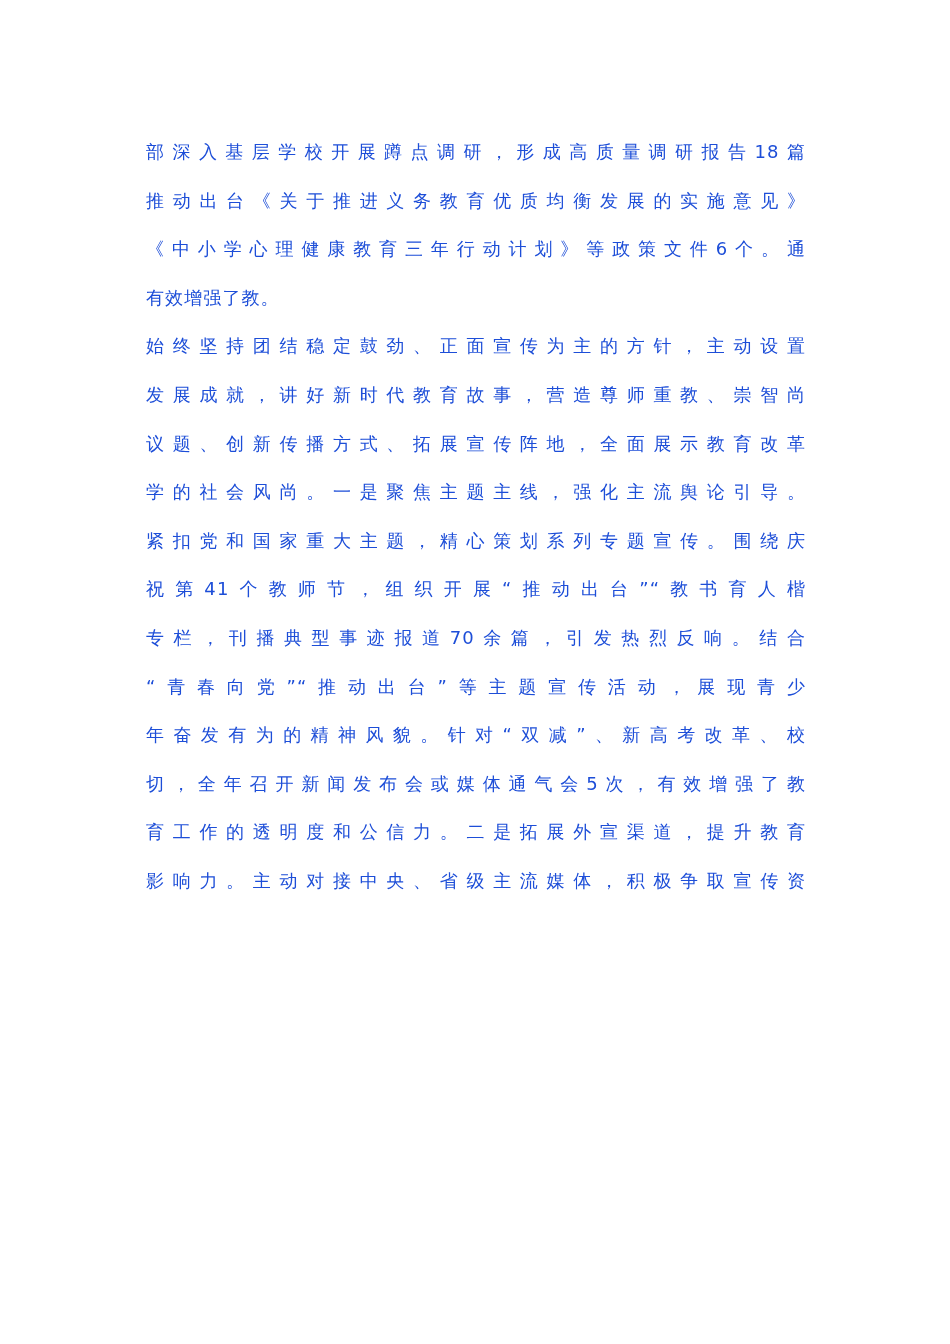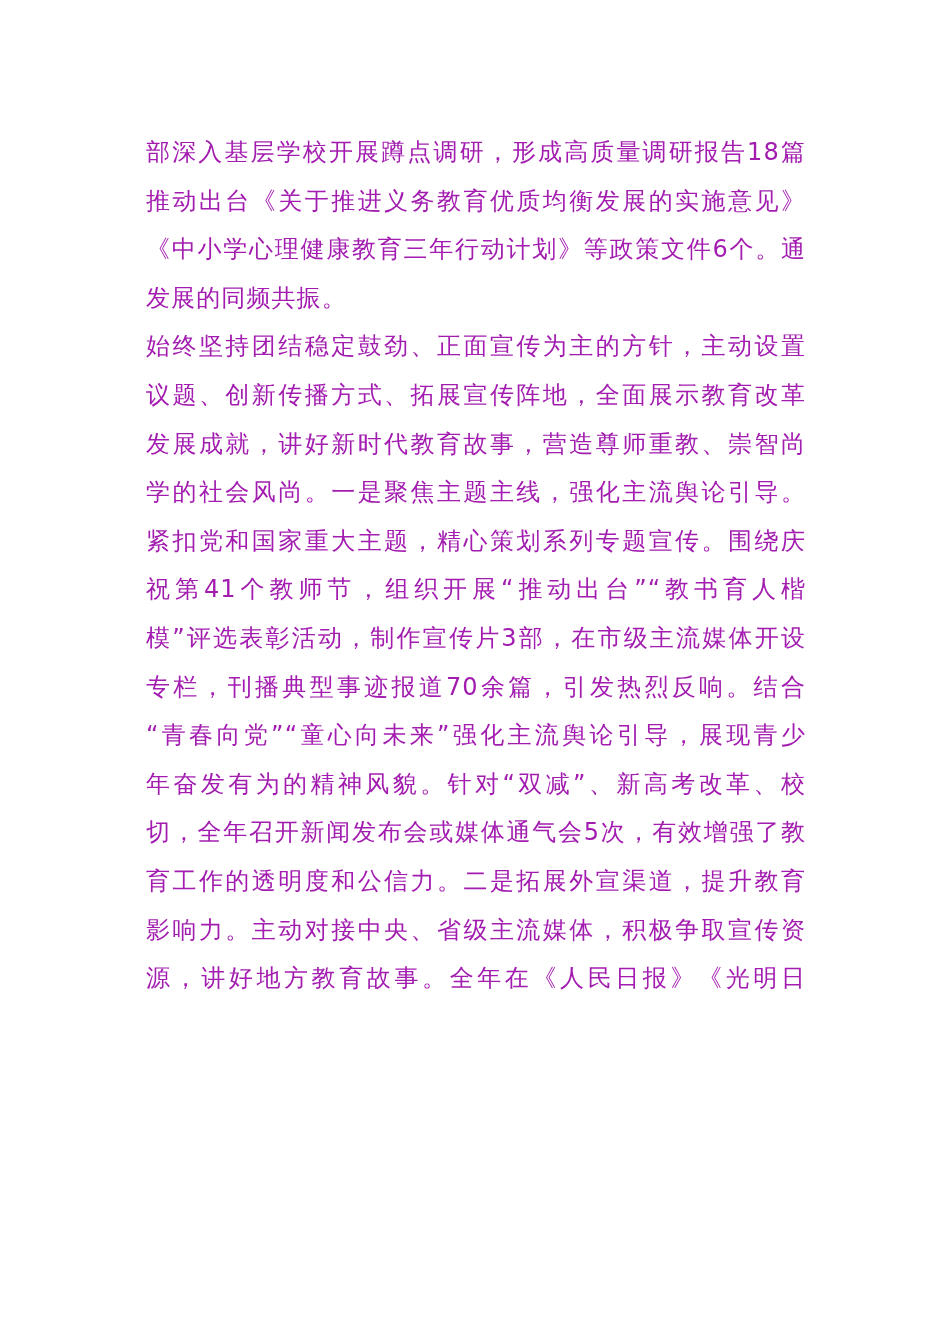--- a/index.html
+++ b/index.html
@@ -3,49 +3,47 @@
 <meta charset="utf-8">
 <style>
   html, body { margin: 0; padding: 0; background: #ffffff; }
   body { width: 950px; height: 1344px; position: relative; overflow: hidden; }
   .page {
     position: absolute;
     left: 146px;
     top: 128px;
     width: 660px;
     font-family: "DejaVu Sans", sans-serif;
-    font-size: 24px;
+    font-size: 18px;
     line-height: 48.6px;
-    color: #a21caf;
+    color: #1d4ed8;
     letter-spacing: 1.1px;
   }
   .line {
     display: block;
     white-space: nowrap;
     text-align: justify;
     text-align-last: justify;
     height: 48.6px;
   }
   .line.last { text-align-last: left; }
 </style>
 </head>
 <body>
 
 <div class="page">
   <span class="line">部深入基层学校开展蹲点调研，形成高质量调研报告18篇</span>
   <span class="line">推动出台《关于推进义务教育优质均衡发展的实施意见》</span>
   <span class="line">《中小学心理健康教育三年行动计划》等政策文件6个。通</span>
-  <span class="line last">发展的同频共振。</span>
+  <span class="line last">有效增强了教。</span>
   <span class="line">始终坚持团结稳定鼓劲、正面宣传为主的方针，主动设置</span>
+  <span class="line">发展成就，讲好新时代教育故事，营造尊师重教、崇智尚</span>
   <span class="line">议题、创新传播方式、拓展宣传阵地，全面展示教育改革</span>
-  <span class="line">发展成就，讲好新时代教育故事，营造尊师重教、崇智尚</span>
   <span class="line">学的社会风尚。一是聚焦主题主线，强化主流舆论引导。</span>
   <span class="line">紧扣党和国家重大主题，精心策划系列专题宣传。围绕庆</span>
   <span class="line">祝第41个教师节，组织开展“推动出台”“教书育人楷</span>
-  <span class="line">模”评选表彰活动，制作宣传片3部，在市级主流媒体开设</span>
   <span class="line">专栏，刊播典型事迹报道70余篇，引发热烈反响。结合</span>
-  <span class="line">“青春向党”“童心向未来”强化主流舆论引导，展现青少</span>
+  <span class="line">“青春向党”“推动出台”等主题宣传活动，展现青少</span>
   <span class="line">年奋发有为的精神风貌。针对“双减”、新高考改革、校</span>
   <span class="line">切，全年召开新闻发布会或媒体通气会5次，有效增强了教</span>
   <span class="line">育工作的透明度和公信力。二是拓展外宣渠道，提升教育</span>
   <span class="line">影响力。主动对接中央、省级主流媒体，积极争取宣传资</span>
-  <span class="line">源，讲好地方教育故事。全年在《人民日报》《光明日</span>
 </div>
 
 </body></html>

